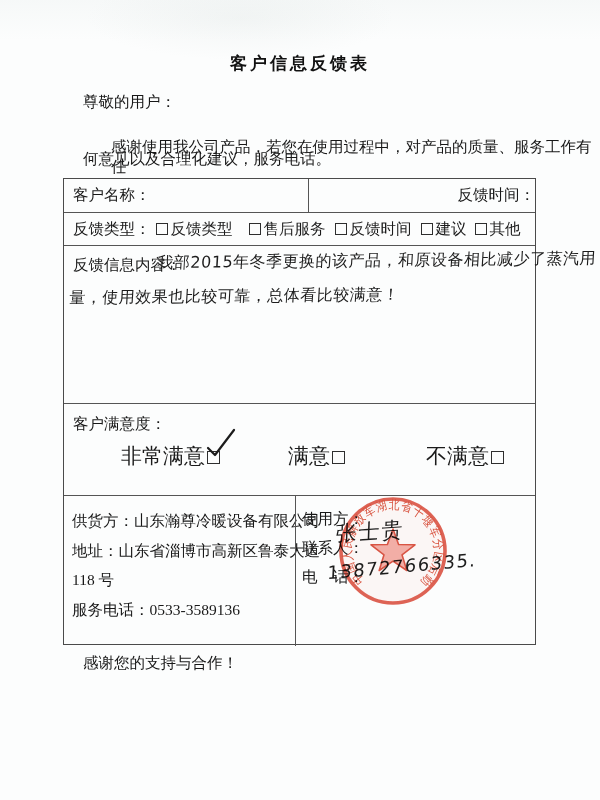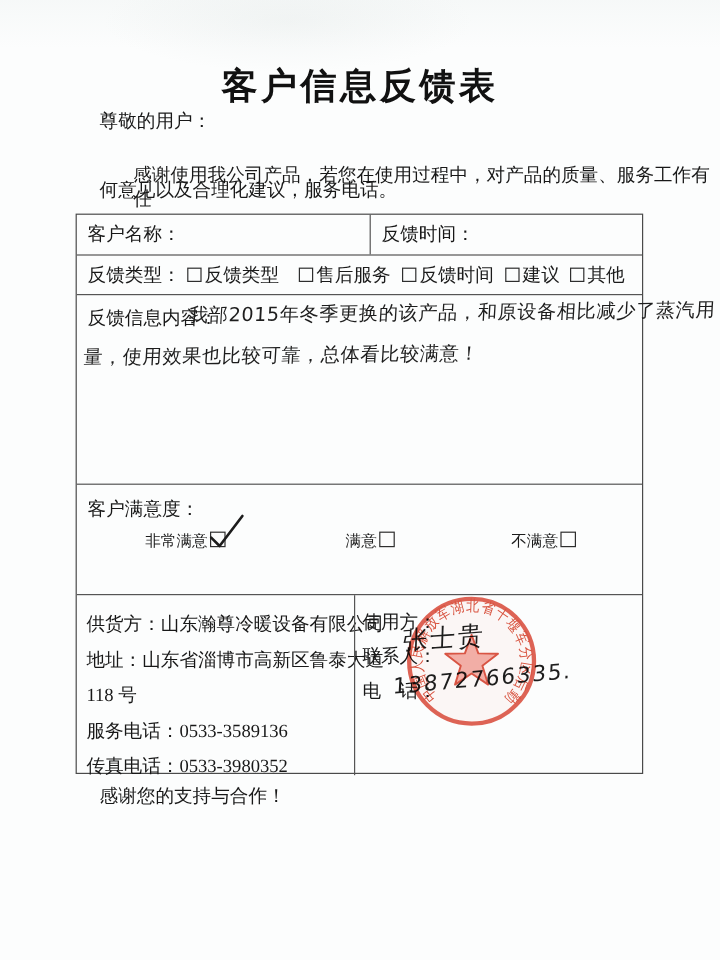--- a/index.html
+++ b/index.html
@@ -10,43 +10,43 @@
     background-image:
       radial-gradient(ellipse 220px 60px at 240px 18px, rgba(205,214,212,.18), rgba(0,0,0,0) 70%),
       linear-gradient(180deg, rgba(235,240,239,.35) 0px, rgba(0,0,0,0) 40px);
     font-family:"Liberation Serif", serif;
     color:#1b1b1b;
   }
   .abs{position:absolute;}
   .title{
     left:0;top:52px;width:600px;text-align:center;
     font-family:"Liberation Sans", sans-serif;
-    font-size:30px;font-weight:bold;letter-spacing:3px;color:#111;
+    font-size:17px;font-weight:bold;letter-spacing:3px;color:#111;
   }
   .bodytext{font-size:15.5px;line-height:20px;color:#181818;}
   
   .form-table{
     left:63px;top:178px;width:473px;height:467px;
     border:1px solid #4a4a4a;box-sizing:border-box;
   }
   .trow{position:relative;width:100%;box-sizing:border-box;border-top:1px solid #555;}
   .trow:first-child{border-top:none;}
   .cell{position:absolute;top:0;bottom:0;box-sizing:border-box;}
-  .cell.right{border-left:1px solid #555;}
+  .cell.right{border-left:1px solid #555;justify-content:flex-end;}
   .lbl{font-size:15.5px;color:#181818;white-space:nowrap;}
   .vcenter{display:flex;align-items:center;padding-left:9px;}
   
   .cbx{
     display:inline-block;width:12px;height:12px;
     border:1.3px solid #2e2e2e;box-sizing:border-box;
     vertical-align:-1px;background:transparent;
   }
   .type-opt{white-space:nowrap;font-size:15.5px;}
   .type-opt .cbx{margin-right:3px;}
-  .sat-opt{position:absolute;white-space:nowrap;font-size:13px;}
+  .sat-opt{position:absolute;white-space:nowrap;font-size:21px;}
   .sat-opt .cbx{margin-left:2px;width:13px;height:13px;}
   .check-svg{position:absolute;overflow:visible;pointer-events:none;}
   
   .hw{
     font-family:"DejaVu Sans", sans-serif;
     color:#1d1d1d;white-space:nowrap;
     transform-origin:left top;
   }
   .hw-content{font-size:16px;letter-spacing:.5px;transform:rotate(-.6deg) skewX(-4deg);}
   .hw-name{font-size:21px;letter-spacing:2px;transform:rotate(-4deg) skewX(-6deg);}
@@ -107,21 +107,20 @@
         <span>不满意</span><span class="cbx"></span>
       </span>
     </div>
 
     <div class="trow" style="height:151px;">
       <div class="cell" style="left:0;width:231px;padding:10px 0 0 8px;">
         <div class="lbl" style="line-height:29.5px;"><span>供货方：</span><span>山东瀚尊冷暖设备有限公司</span></div>
         <div class="lbl" style="line-height:29.5px;"><span>地址：</span><span>山东省淄博市高新区鲁泰大道</span></div>
         <div class="lbl" style="line-height:29.5px;">118 号</div>
         <div class="lbl" style="line-height:29.5px;"><span>服务电话：</span><span>0533-3589136</span></div>
-        <div class="lbl" style="line-height:29.5px;"><span>传真电话：</span><span>0533-3980352</span></div>
       </div>
       <div class="cell right" style="left:231px;right:0;padding:8px 0 0 6px;">
         <div class="lbl" style="line-height:29px;">使用方：</div>
         <div class="lbl" style="line-height:29px;">联系人：</div>
         <div class="lbl" style="line-height:29px;">电　话：</div>
       </div>
 
       <div class="abs hw hw-name" style="left:272px;top:24px;">张士贵</div>
       <div class="abs hw hw-phone" style="left:264px;top:66px;">13872766335.</div>
 

